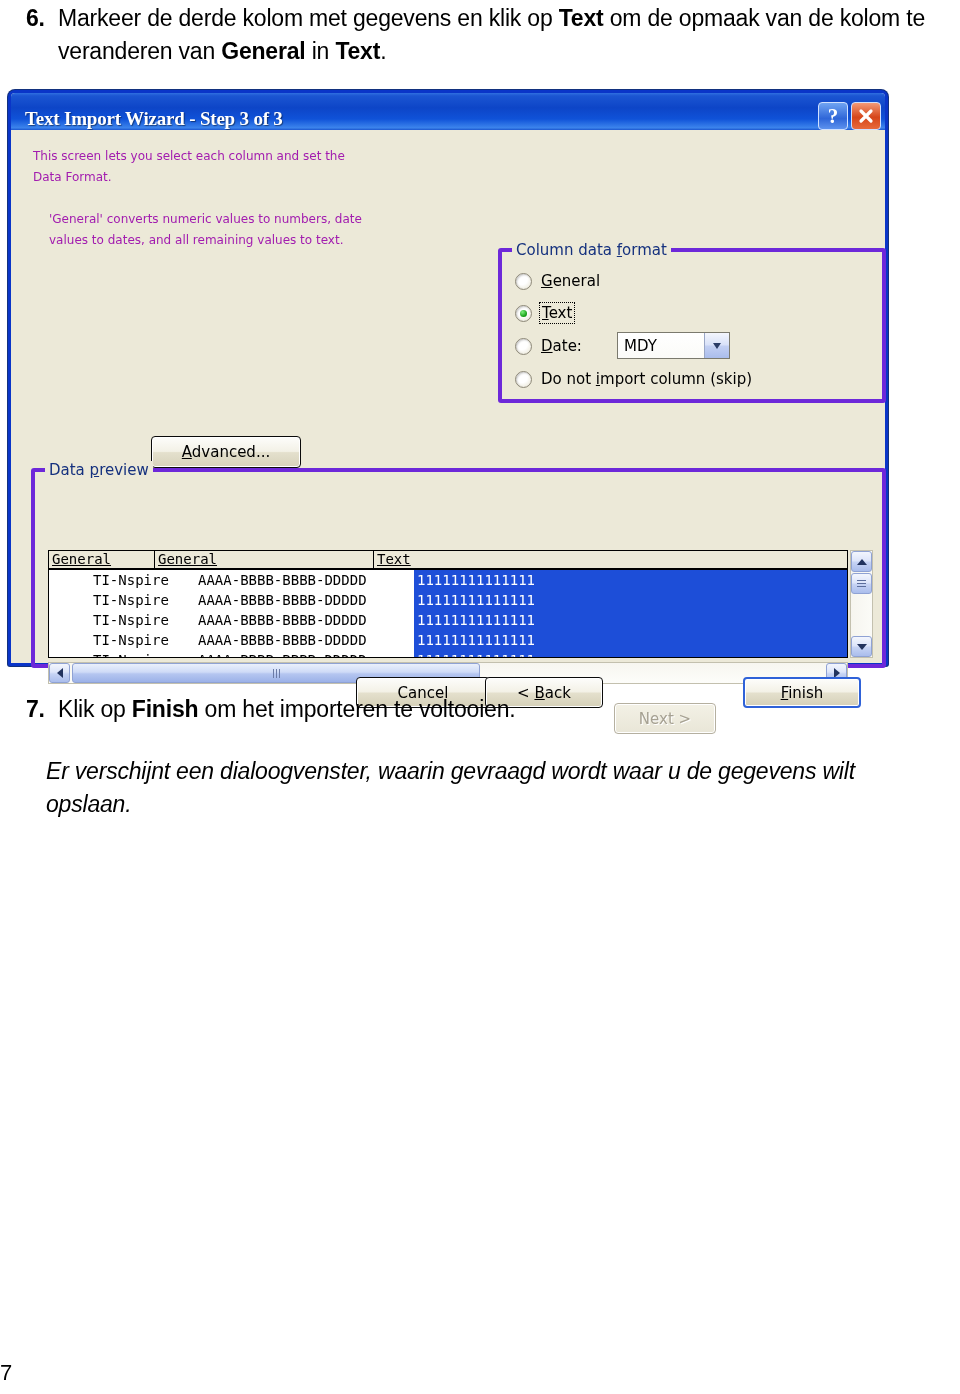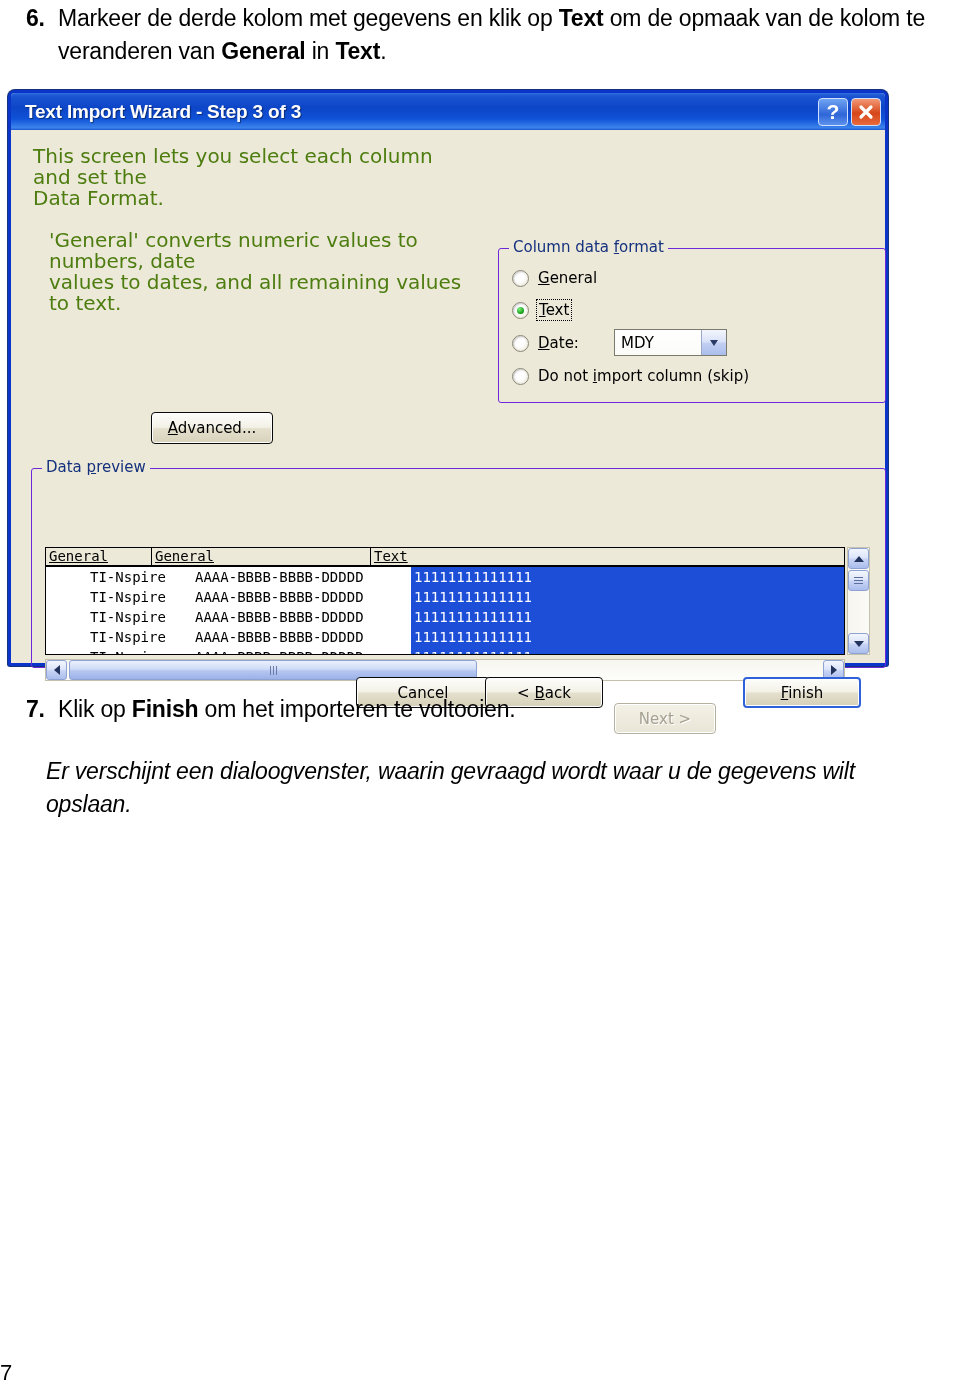--- a/index.html
+++ b/index.html
@@ -74,24 +74,25 @@
     border: 3px solid #0a35c8;
     border-radius: 7px 7px 2px 2px;
     box-shadow: 0 0 0 1px #12317e;
   }
   .titlebar {
     height: 37px;
     box-sizing: border-box;
     background: linear-gradient(to bottom,
         #2f6fe0 0%, #1b55d2 8%, #0d45c7 40%, #0f52d8 70%, #3c84ec 94%, #1b56cf 100%);
     display: flex;
-    align-items: center;
+    align-items: flex-end;
     border-radius: 4px 4px 0 0;
     padding: 0 4px 0 14px;
     position: relative;
+    font-family: Liberation Serif, serif;
   }
   .titlebar .title {
     color: #ffffff;
     font-size: 19px;
     font-weight: bold;
     letter-spacing: -0.2px;
     text-shadow: 1px 1px 1px rgba(0,0,0,0.45);
     flex: 1 1 auto;
     white-space: nowrap;
   }
@@ -119,50 +120,50 @@
     top: 37px; bottom: 0;
     background: #ece9d8;
   }
 
   
   .intro {
     position: absolute;
     left: 22px; top: 16px;
     width: 440px;
     font-family: "DejaVu Sans", sans-serif;
-    font-size: 20px;
+    font-size: 12px;
     line-height: 21px;
-    color: #4d7c0f;
+    color: #a21caf;
   }
   .intro .p2 { margin-top: 21px; margin-left: 16px; }
 
   
   .btn {
     font-family: "DejaVu Sans", sans-serif;
     font-size: 15px;
     color: #000;
     background: linear-gradient(to bottom, #fdfdfb 0%, #f3f1e6 48%, #e4e0cd 52%, #d7d2bb 100%);
     border: 1px solid #0a0a0a;
     border-radius: 4px;
     box-shadow: inset 0 0 0 1px #ffffff;
     display: flex; align-items: center; justify-content: center;
     box-sizing: border-box;
     cursor: default;
   }
   .btn u { text-decoration: underline; }
   #advanced {
     position: absolute;
-    left: 140px; top: 282px;
-    width: 122px; height: 32px; text-align: right;
+    left: 140px; top: 306px;
+    width: 150px; height: 32px; text-align: right;
   }
 
   
   .group {
     position: absolute;
-    border: 1px solid #6d28d9;
+    border: 4px solid #6d28d9;
     border-radius: 3px;
     box-sizing: border-box;
   }
   .group > .legend {
     position: absolute;
     top: -11px; left: 10px;
     background: #ece9d8;
     padding: 0 4px;
     font-family: "DejaVu Sans", sans-serif;
     font-size: 15px;

